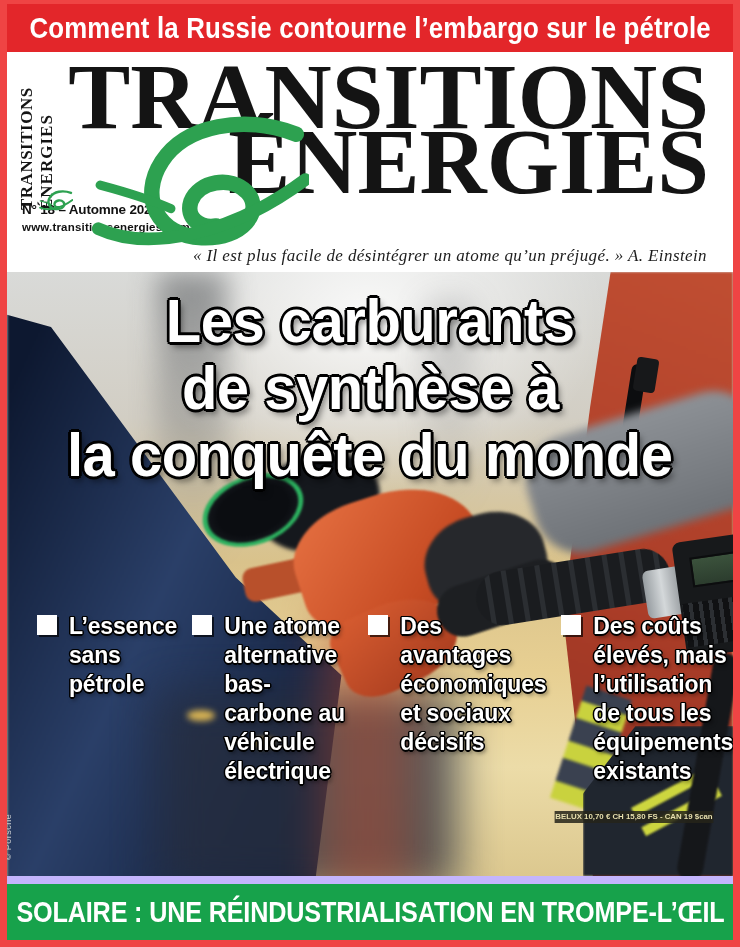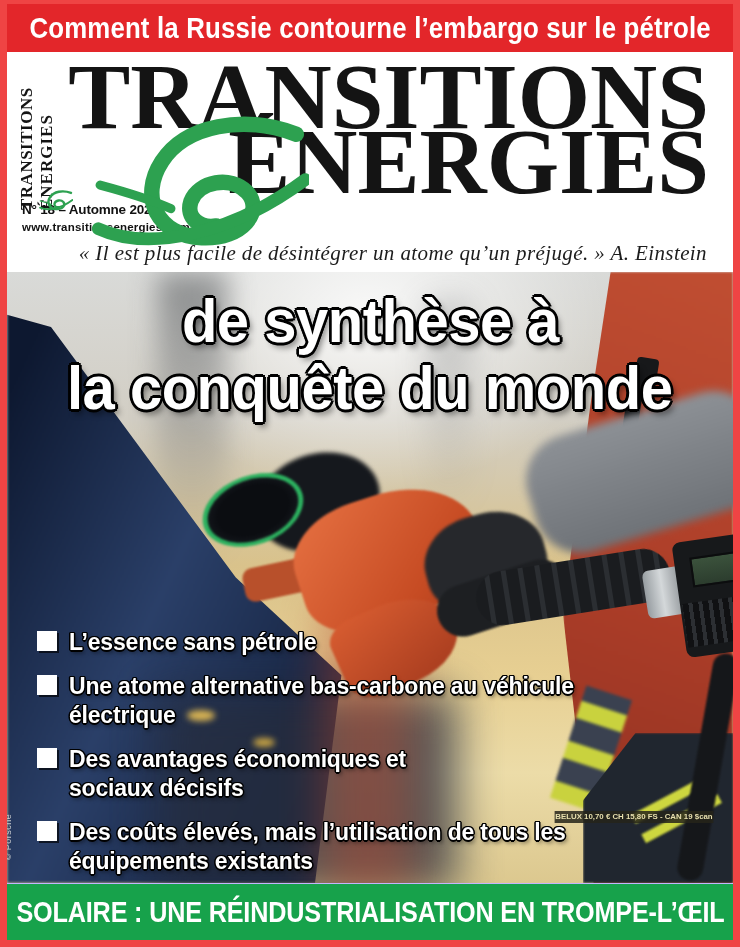--- a/index.html
+++ b/index.html
@@ -21,21 +21,21 @@
   .amp-big{position:absolute;left:84px;top:56px;width:218px;height:156px;z-index:5;}
   .vlogo{position:absolute;left:14px;top:10px;width:52px;height:148px;}
   .vlogo .vl{position:absolute;bottom:0;transform-origin:0 100%;transform:rotate(-90deg);
       white-space:nowrap;font-family:"Liberation Serif",serif;font-weight:700;color:#141414;}
   .vlogo .vl1{left:16px;font-size:17px;letter-spacing:.5px;}
   .vlogo .vl2{left:36px;font-size:17px;letter-spacing:1px;}
   .amp-mini{position:absolute;left:18px;bottom:-4px;width:34px;height:26px;z-index:6;}
   .issue{position:absolute;left:15px;top:150px;font-weight:700;font-size:13.5px;color:#111;letter-spacing:-.2px;}
   .website{position:absolute;left:15px;top:169px;font-weight:700;font-size:11.5px;color:#111;letter-spacing:.2px;}
   .quote{position:absolute;right:26px;bottom:6px;font-family:"Liberation Serif",serif;font-style:italic;
-      font-size:21px;color:#1c1c1c;letter-spacing:.4px;}
+      font-size:17px;color:#1c1c1c;letter-spacing:.4px;}
 
   
   .photo{position:relative;flex:1 1 auto;overflow:hidden;
       background:linear-gradient(180deg,#d9dad8 0%,#d2cec4 24%,#d9c28b 48%,#e7cf92 66%,#ecdca8 82%,#dcc88f 100%);}
   .shape{position:absolute;}
   .haze{left:120px;top:0;width:480px;height:220px;background:radial-gradient(ellipse at 50% 20%,rgba(255,255,255,.85),rgba(255,255,255,0) 70%);}
   .bg-post{left:150px;top:0;width:70px;height:290px;background:linear-gradient(180deg,#55585b,rgba(85,88,91,0));filter:blur(14px);opacity:.6;}
   .bg-post2{left:420px;top:30px;width:44px;height:210px;background:linear-gradient(180deg,#6a6d70,rgba(106,109,112,0));filter:blur(16px);opacity:.35;}
   .car{left:0;top:0;width:440px;height:611px;
       clip-path:polygon(0% 7%,10% 9%,52% 50%,76% 66%,70% 100%,0% 100%);
@@ -75,38 +75,38 @@
   .meter-screen{left:684px;top:282px;width:48px;height:26px;background:linear-gradient(#3b523c,#2c3d2e);border:2px solid #0c0d0e;transform:rotate(-8deg);}
   .meter-grill{left:678px;top:326px;width:84px;height:44px;transform:rotate(-8deg);
       background:repeating-linear-gradient(90deg,#101113 0 6px,#2c2f33 6px 10px);}
   .hose{left:688px;top:380px;width:26px;height:230px;background:#15171a;border-radius:13px;transform:rotate(10deg);filter:blur(1px);}
 
   
   .headline{position:absolute;left:0;right:0;top:16px;text-align:center;z-index:10;color:#fff;font-weight:700;}
   .headline .hl-line{display:block;line-height:67px;font-size:61px;letter-spacing:-.5px;}
   .headline .hl-line>span{display:inline-block;transform:scaleX(.95);white-space:nowrap;
       text-shadow:3px 0 0 #000,-3px 0 0 #000,0 3px 0 #000,0 -3px 0 #000,2px 2px 0 #000,-2px 2px 0 #000,2px -2px 0 #000,-2px -2px 0 #000,4px 5px 7px rgba(0,0,0,.45);}
-  .points{position:absolute;left:30px;top:356px;z-index:10;display:flex;flex-direction:column;gap:15px;}
+  .points{position:absolute;left:30px;top:340px;z-index:10;display:flex;flex-direction:row;gap:15px;}
   .point{display:flex;align-items:flex-start;gap:12px;}
   .sq{flex:0 0 auto;width:20px;height:20px;background:#fff;margin-top:3px;box-shadow:2px 2px 0 rgba(0,0,0,.65);}
   .pt-text{color:#fff;font-weight:700;font-size:23px;line-height:29px;letter-spacing:-.2px;
       text-shadow:1.5px 0 0 #000,-1.5px 0 0 #000,0 1.5px 0 #000,0 -1.5px 0 #000,1px 1px 0 #000,-1px 1px 0 #000,1px -1px 0 #000,-1px -1px 0 #000,2px 3px 4px rgba(0,0,0,.55);}
   .w-main{max-width:600px;}
   .w-short{max-width:380px;}
   .credit{position:absolute;left:-22px;top:560px;z-index:10;transform:rotate(-90deg);color:#c9cbce;font-size:9px;letter-spacing:.5px;}
   .barcode{position:absolute;right:18px;top:538px;z-index:10;width:162px;}
   .barcode .bc-box{background:#fff;border:1px solid #222;padding:2px 3px 3px;}
   .bc-label{display:block;text-align:center;color:#111;font-weight:700;font-size:10px;white-space:nowrap;transform:scaleX(.92);transform-origin:center;}
   .bc-bars{margin-top:2px;height:23px;
       background:repeating-linear-gradient(90deg,#111 0 2px,#fff 2px 4px,#111 4px 5px,#fff 5px 7px,#111 7px 10px,#fff 10px 12px);}
   .bc-intl{display:block;margin-top:1px;background:rgba(38,36,26,.85);color:#e7dfae;font-weight:700;
       font-size:8px;line-height:12px;text-align:center;white-space:nowrap;transform:scaleX(.98);transform-origin:center;}
 
   
-  .banner-bottom{height:56px;background:var(--banner_green,#17a24b);border-top:1px solid #c4b5fd;
+  .banner-bottom{height:56px;background:var(--banner_green,#17a24b);border-top:8px solid #c4b5fd;
       display:flex;align-items:center;justify-content:center;flex:0 0 auto;}
   .banner-bottom .banner-text{display:inline-block;transform:scaleX(.84);white-space:nowrap;
       color:#fff;font-weight:700;font-size:30px;letter-spacing:-.2px;}
 
   .amp path{fill:none;stroke:var(--logo_green,#2da150);stroke-linecap:round;}
 </style>
 </head>
 <body>
 
 <div class="page">
@@ -167,20 +167,21 @@
       <div class="shape glove"></div>
       <div class="shape glove2"></div>
       <div class="shape handle"></div>
       <div class="shape coupling"></div>
       <div class="shape meter"></div>
       <div class="shape meter-screen"></div>
       <div class="shape meter-grill"></div>
       <div class="shape hose"></div>
 
       <div class="headline">
+        <span class="hl-line"><span>Les carburants</span></span>
         <span class="hl-line"><span>de synthèse à</span></span>
         <span class="hl-line"><span>la conquête du monde</span></span>
       </div>
 
       <div class="points">
         <div class="point">
           <span class="sq"></span>
           <span class="pt-text w-main">L’essence sans pétrole</span>
         </div>
         <div class="point">

